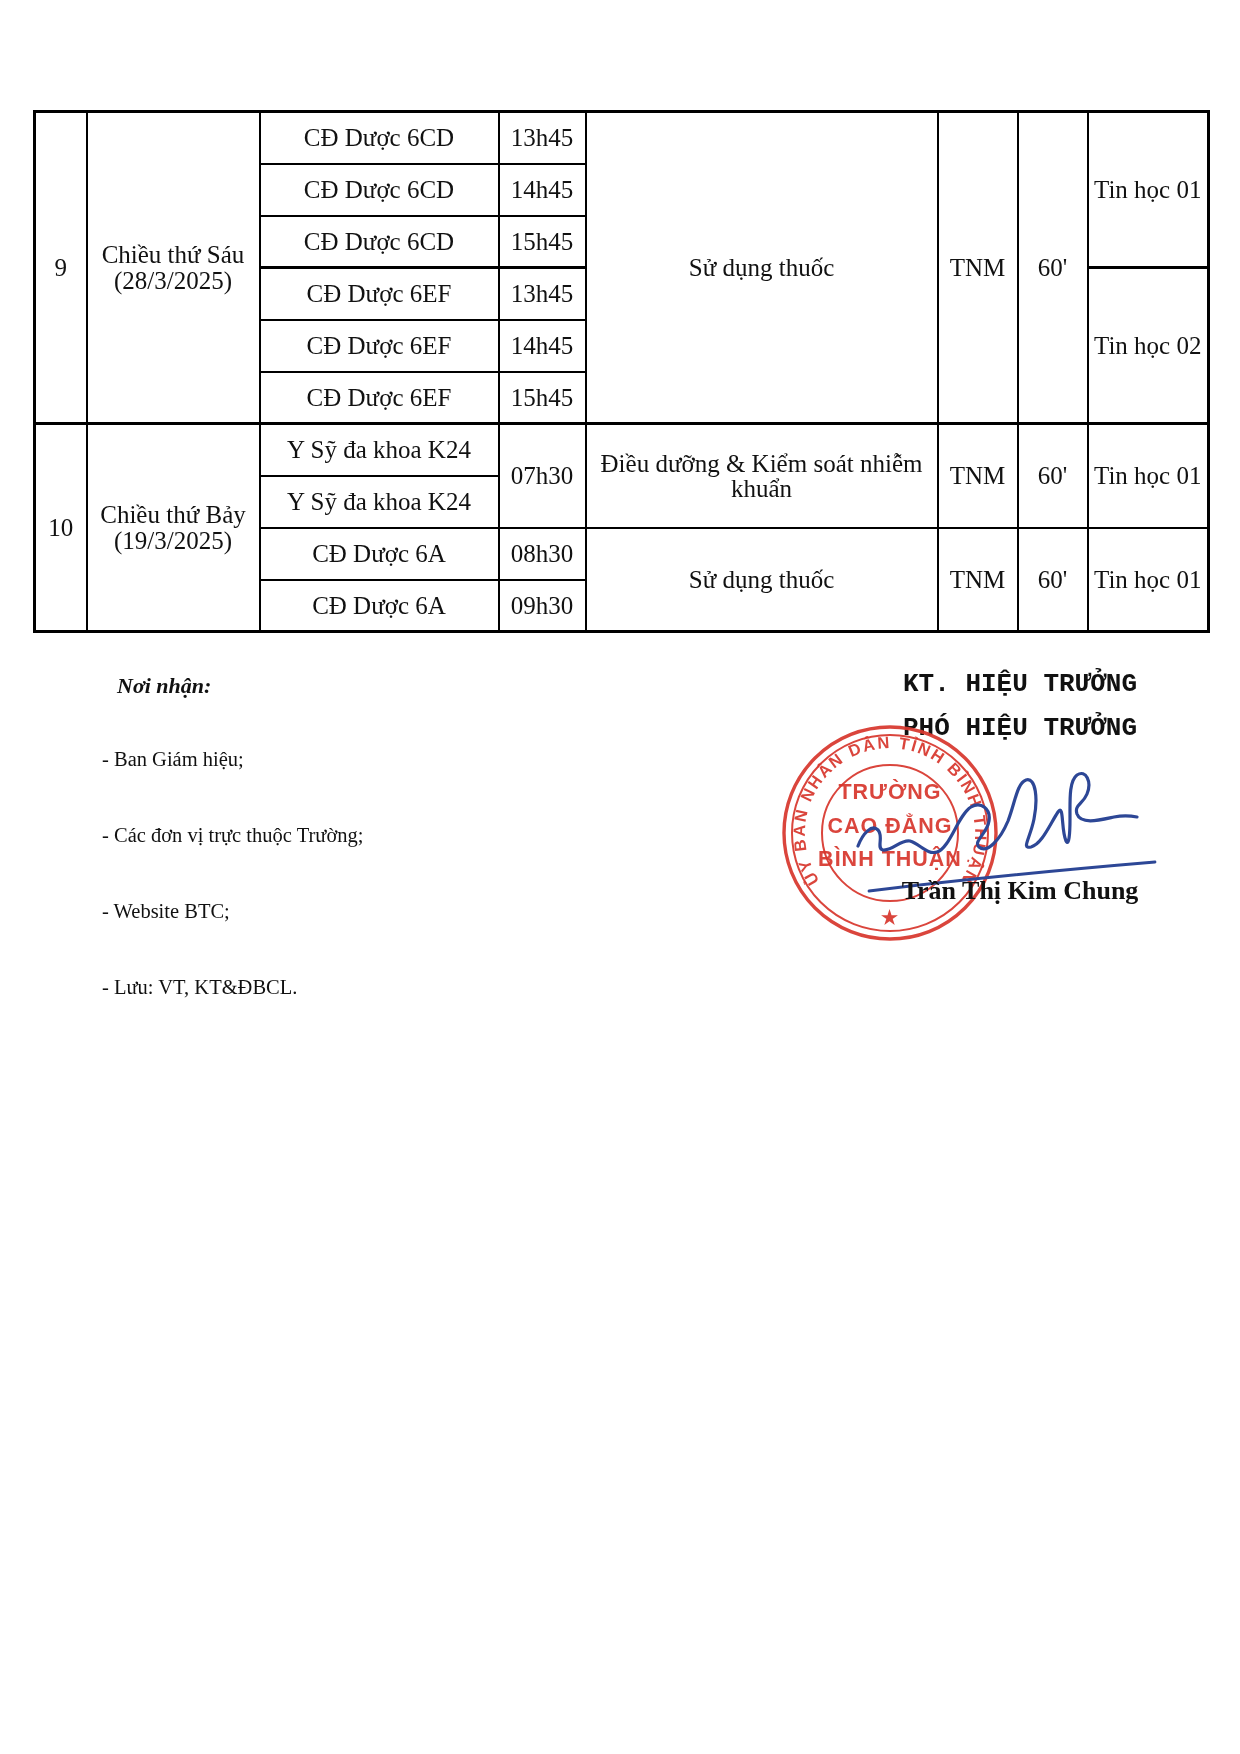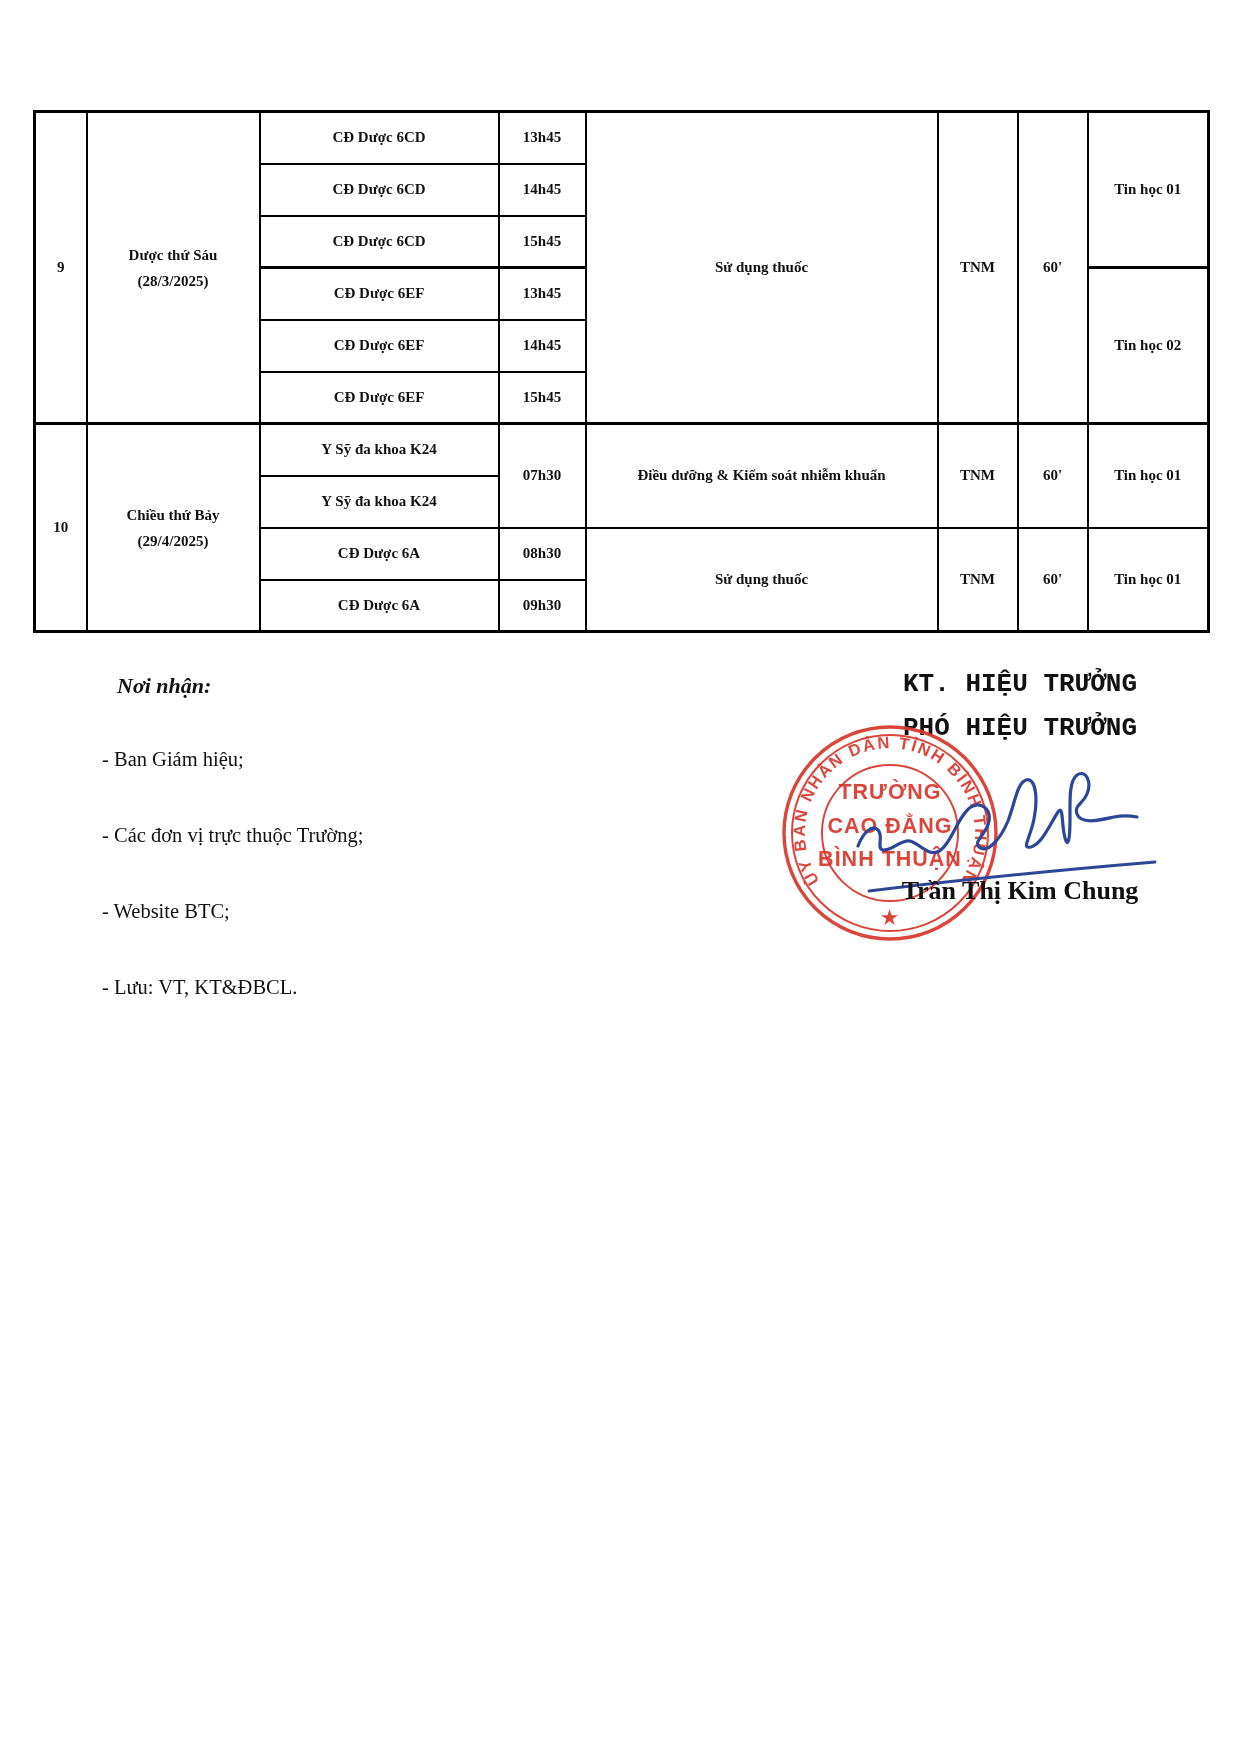--- a/index.html
+++ b/index.html
@@ -17,27 +17,26 @@
     position:absolute;
     left:33px;
     top:110px;
     width:1174px;
     border-collapse:collapse;
     table-layout:fixed;
     border:3px solid #000;
   }
   table.schedule td{
     border:2px solid #000;
-    font-size:15px;
+    font-size:25px;
     line-height:25px;
     text-align:center;
     vertical-align:middle;
     padding:0;
     overflow:hidden;
-    font-weight:bold;
   }
   table.schedule tr{height:52px;}
   td.subject{
     text-align:left;
     padding:0 8px 0 6px;
     line-height:26px;
   }
   tr.section-start td{border-top-width:3px;}
   tr.block-start td{border-top-width:3px;}
   .daycell div{line-height:26px;}
@@ -100,21 +99,21 @@
         <col style="width:87px">
       <col style="width:352px">
         <col style="width:80px">
         <col style="width:70px">
         <col style="width:121px">
     </colgroup>
     <tbody>
       <tr>
         <td rowspan="6">9</td>
         <td rowspan="6" class="daycell">
-          <div>Dược thứ Sáu</div>
+          <div>Chiều thứ Sáu</div>
           <div>(28/3/2025)</div>
         </td>
         <td>CĐ Dược 6CD</td>
         <td>13h45</td>
         <td rowspan="6" class="subject">Sử dụng thuốc</td>
         <td rowspan="6">TNM</td>
         <td rowspan="6">60'</td>
         <td rowspan="3">Tin học 01</td>
       </tr>
       <tr>
@@ -136,21 +135,21 @@
       </tr>
       <tr>
         <td>CĐ Dược 6EF</td>
         <td>15h45</td>
       </tr>
 
       <tr class="block-start">
         <td rowspan="4">10</td>
         <td rowspan="4" class="daycell">
           <div>Chiều thứ Bảy</div>
-          <div>(29/4/2025)</div>
+          <div>(19/3/2025)</div>
         </td>
         <td>Y Sỹ đa khoa K24</td>
         <td rowspan="2">07h30</td>
         <td rowspan="2" class="subject">Điều dưỡng &amp; Kiểm soát nhiễm khuẩn</td>
         <td rowspan="2">TNM</td>
         <td rowspan="2">60'</td>
         <td rowspan="2">Tin học 01</td>
       </tr>
       <tr>
         <td>Y Sỹ đa khoa K24</td>

